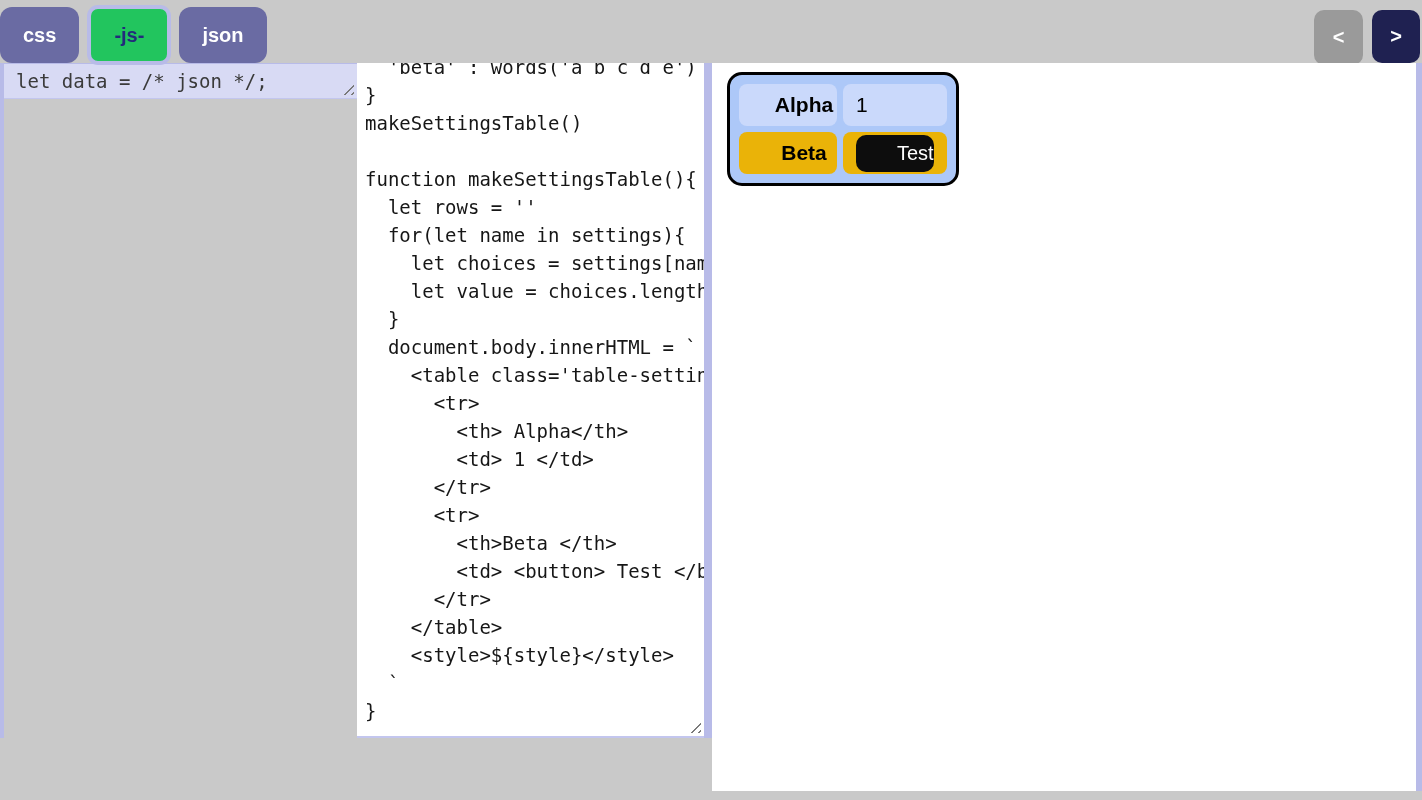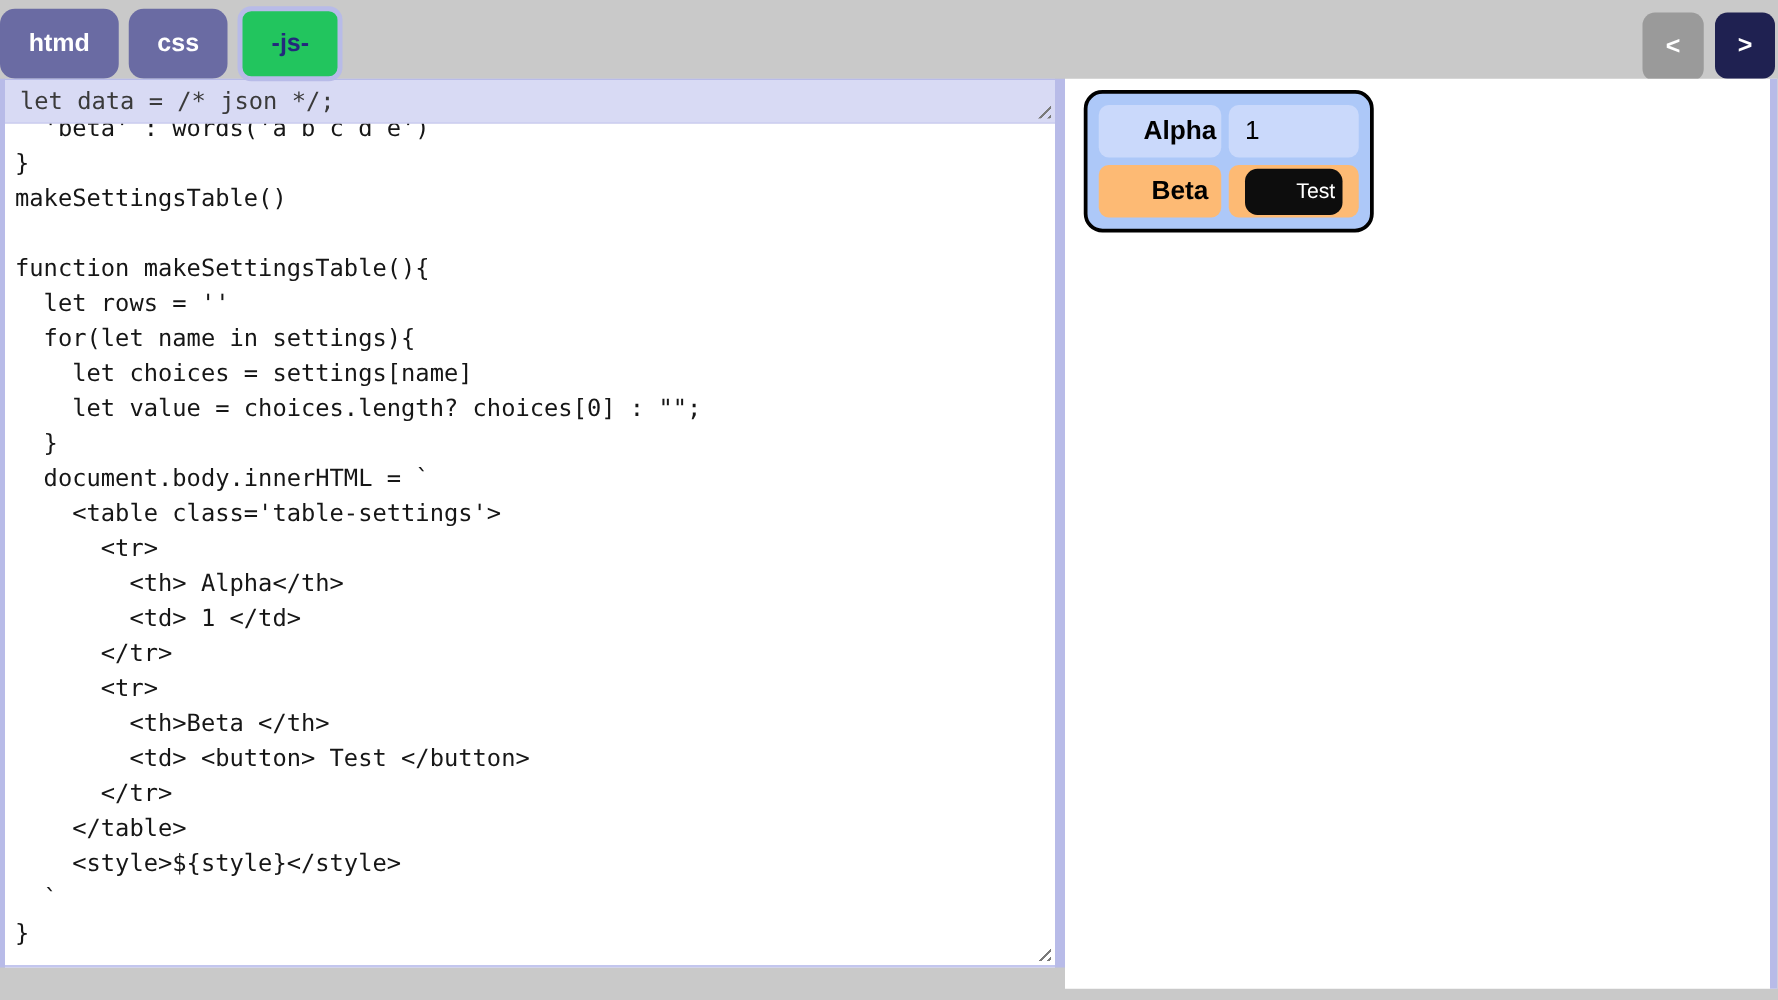--- a/index.html
+++ b/index.html
@@ -55,25 +55,25 @@
     cursor: pointer;
   }
   .btn-prev { width: 49px; height: 55px; background: #9a9a9a; margin-top: 1px; }
   .btn-next { width: 48px; height: 53px; background: #1f2151; margin-top: 1px; }
   .btn-page { width: 102px; height: 56px; background: #1f2151; font-size: 21px; }
 
   
   .main { display: flex; align-items: flex-start; }
 
   .editor-col {
-    width: 852px;
+    width: 712px;
     border-left: 4px solid #b8bbe8;
     border-right: 8px solid #b8bbe8;
     display: flex;
-    flex-direction: column;
+    flex-direction: row;
     background: transparent;
     justify-content: flex-end;
   }
   .ta {
     position: relative;
     width: 100%;
     font-family: "DejaVu Sans Mono", "Liberation Mono", monospace;
     font-size: 19px;
     line-height: 28px;
     overflow: hidden;
@@ -132,42 +132,42 @@
     height: 42px;
     display: flex;
     align-items: center;
     font-size: 21px;
     color: #000000;
   }
   .cell.th { justify-content: center; font-weight: bold; padding-left: 32px; }
   .cell.td { justify-content: flex-start; padding-left: 13px; }
   .cell.td.btn-holder { justify-content: center; padding-left: 0; }
   .row1 { background: #cad9fb; }
-  .row2 { background: #fdba74; }
+  .row2 { background: #eab308; }
   .test-button {
     background: #0d0d0d;
     color: #ffffff;
     border: none;
     border-radius: 10px;
     width: 78px;
     height: 37px;
-    font-size: 17px;
+    font-size: 20px;
     font-family: inherit;
     cursor: pointer;
     padding-left: 41px;
   }
 </style>
 </head>
 <body>
 
 <div class="topbar">
   <div class="tabs">
-    <button class="tab">htmd</button>
     <button class="tab">css</button>
     <button class="tab active">-js-</button>
+    <button class="tab">json</button>
   </div>
   <div class="nav">
     <button class="btn-prev">&lt;</button>
     <button class="btn-next">&gt;</button>
   </div>
 </div>
 
 <div class="main">
   <div class="editor-col">
     <div class="ta ta-small">

